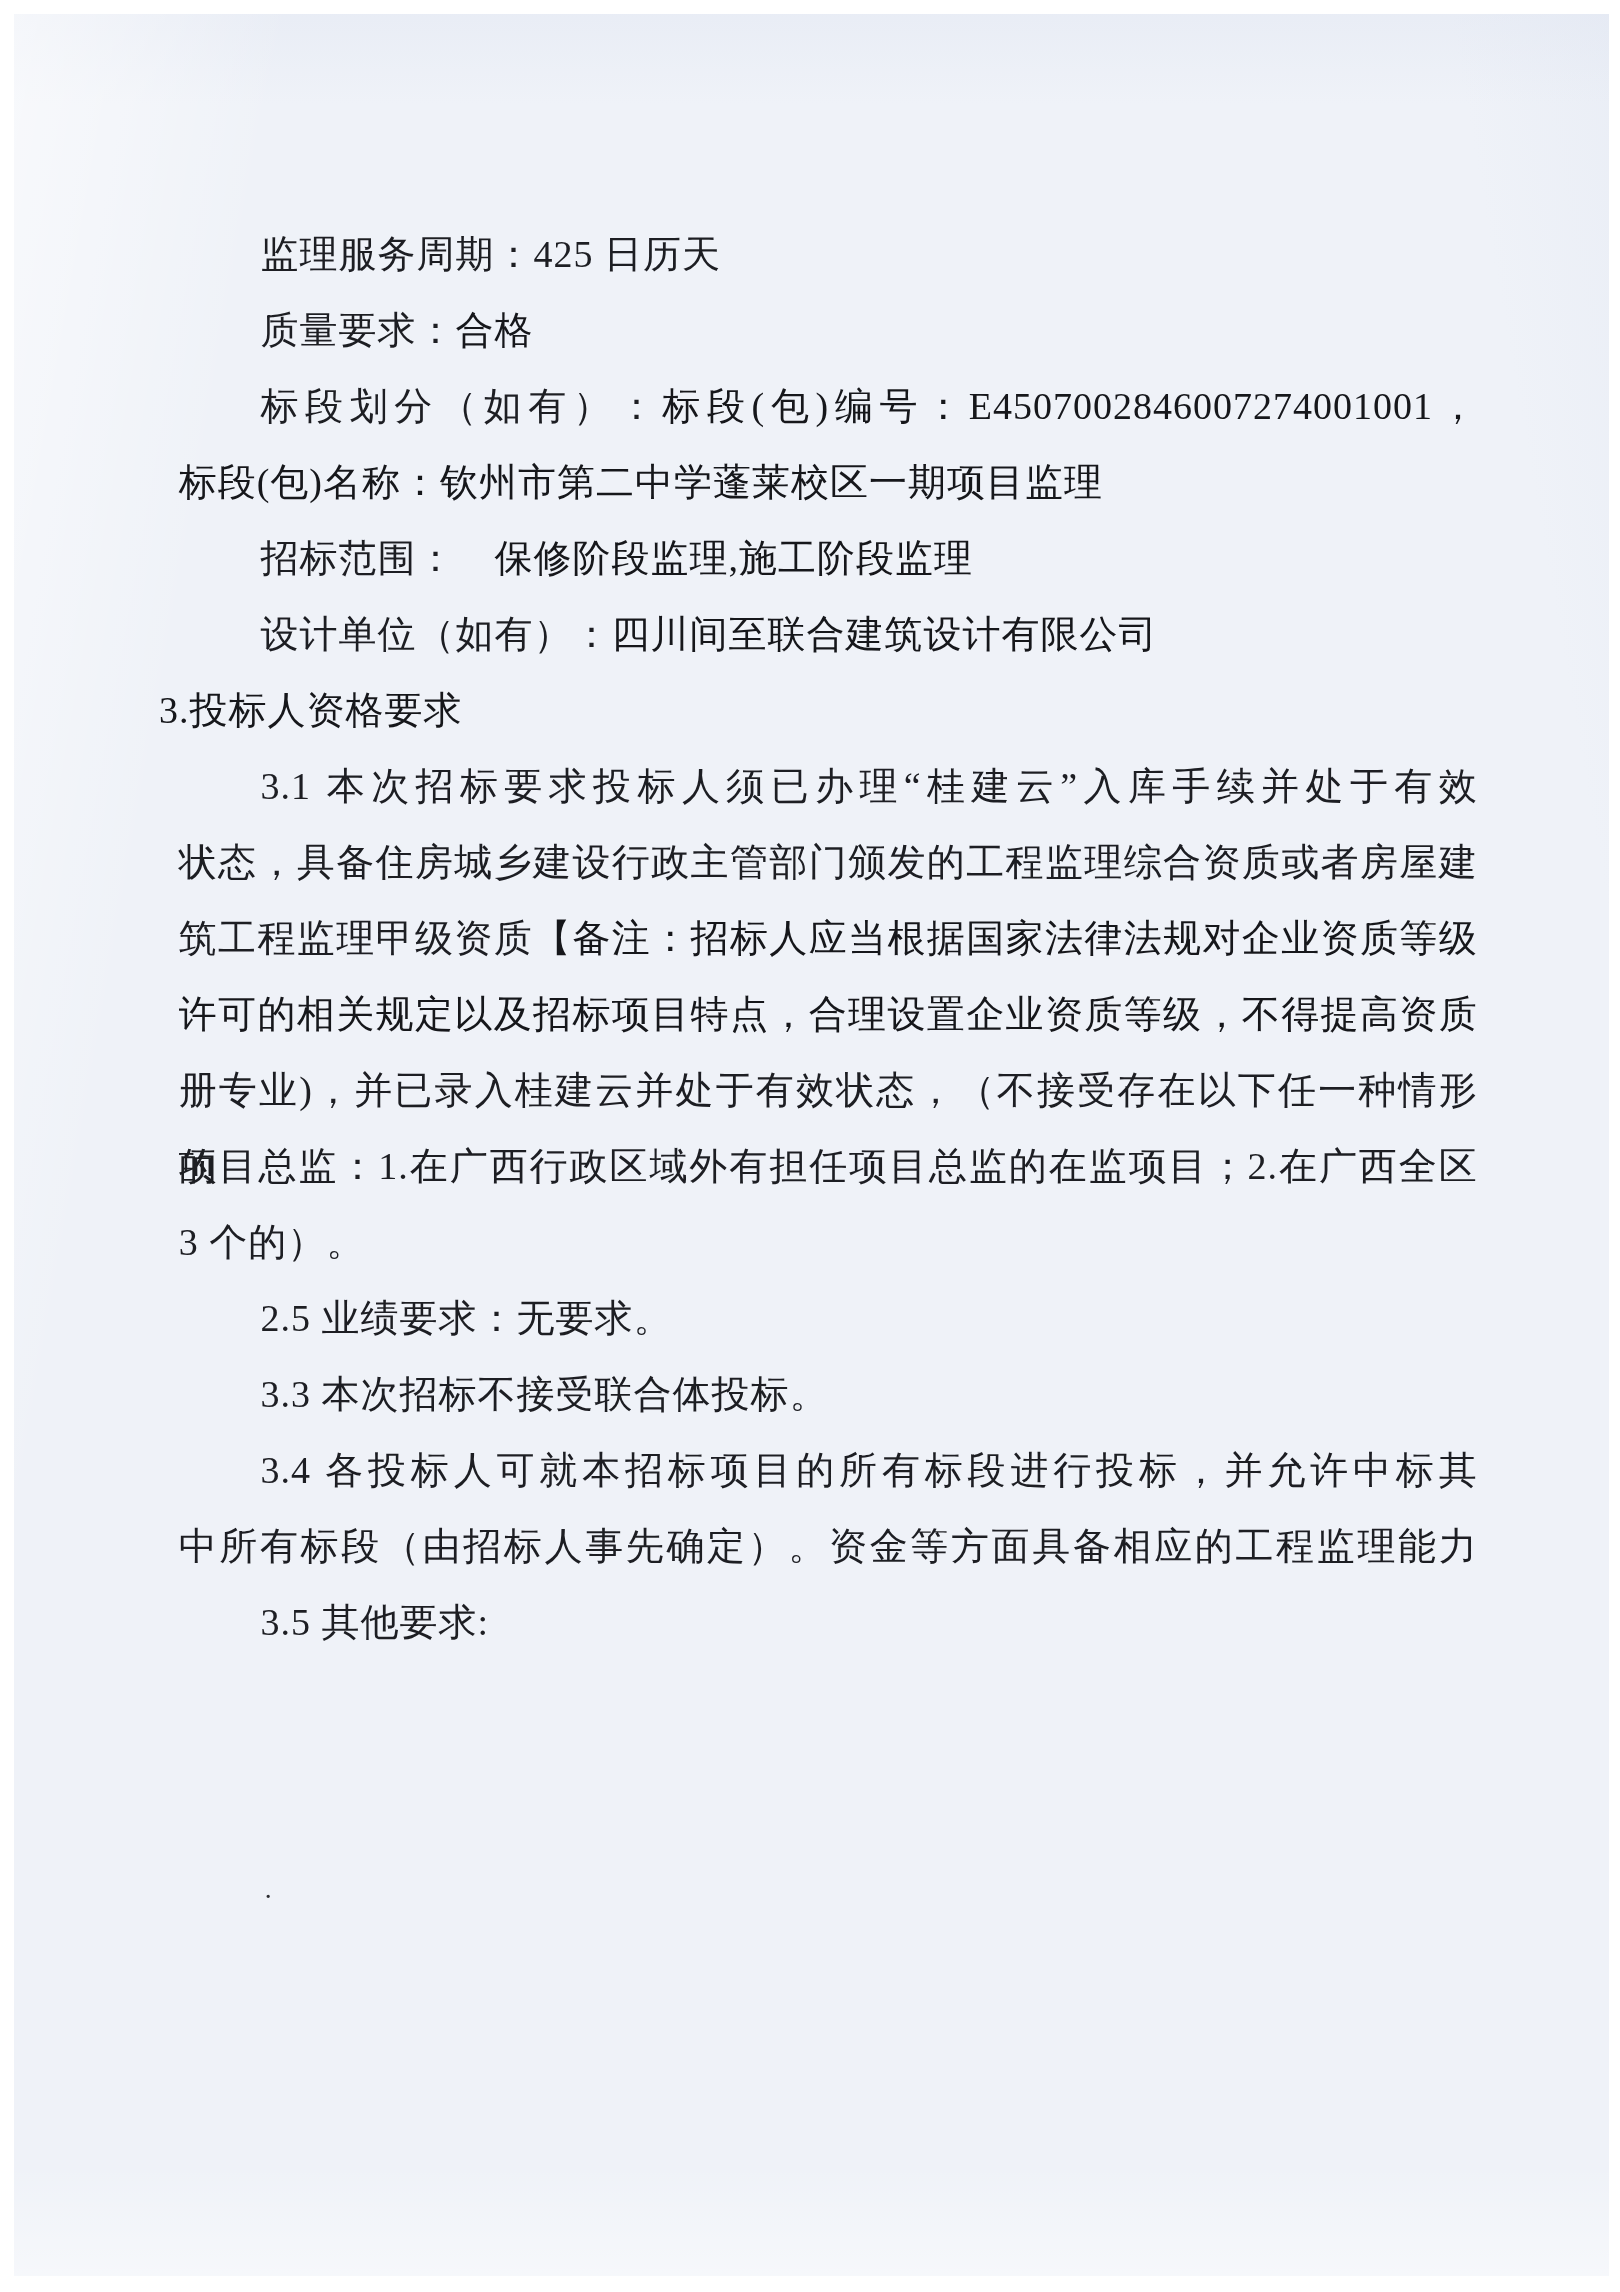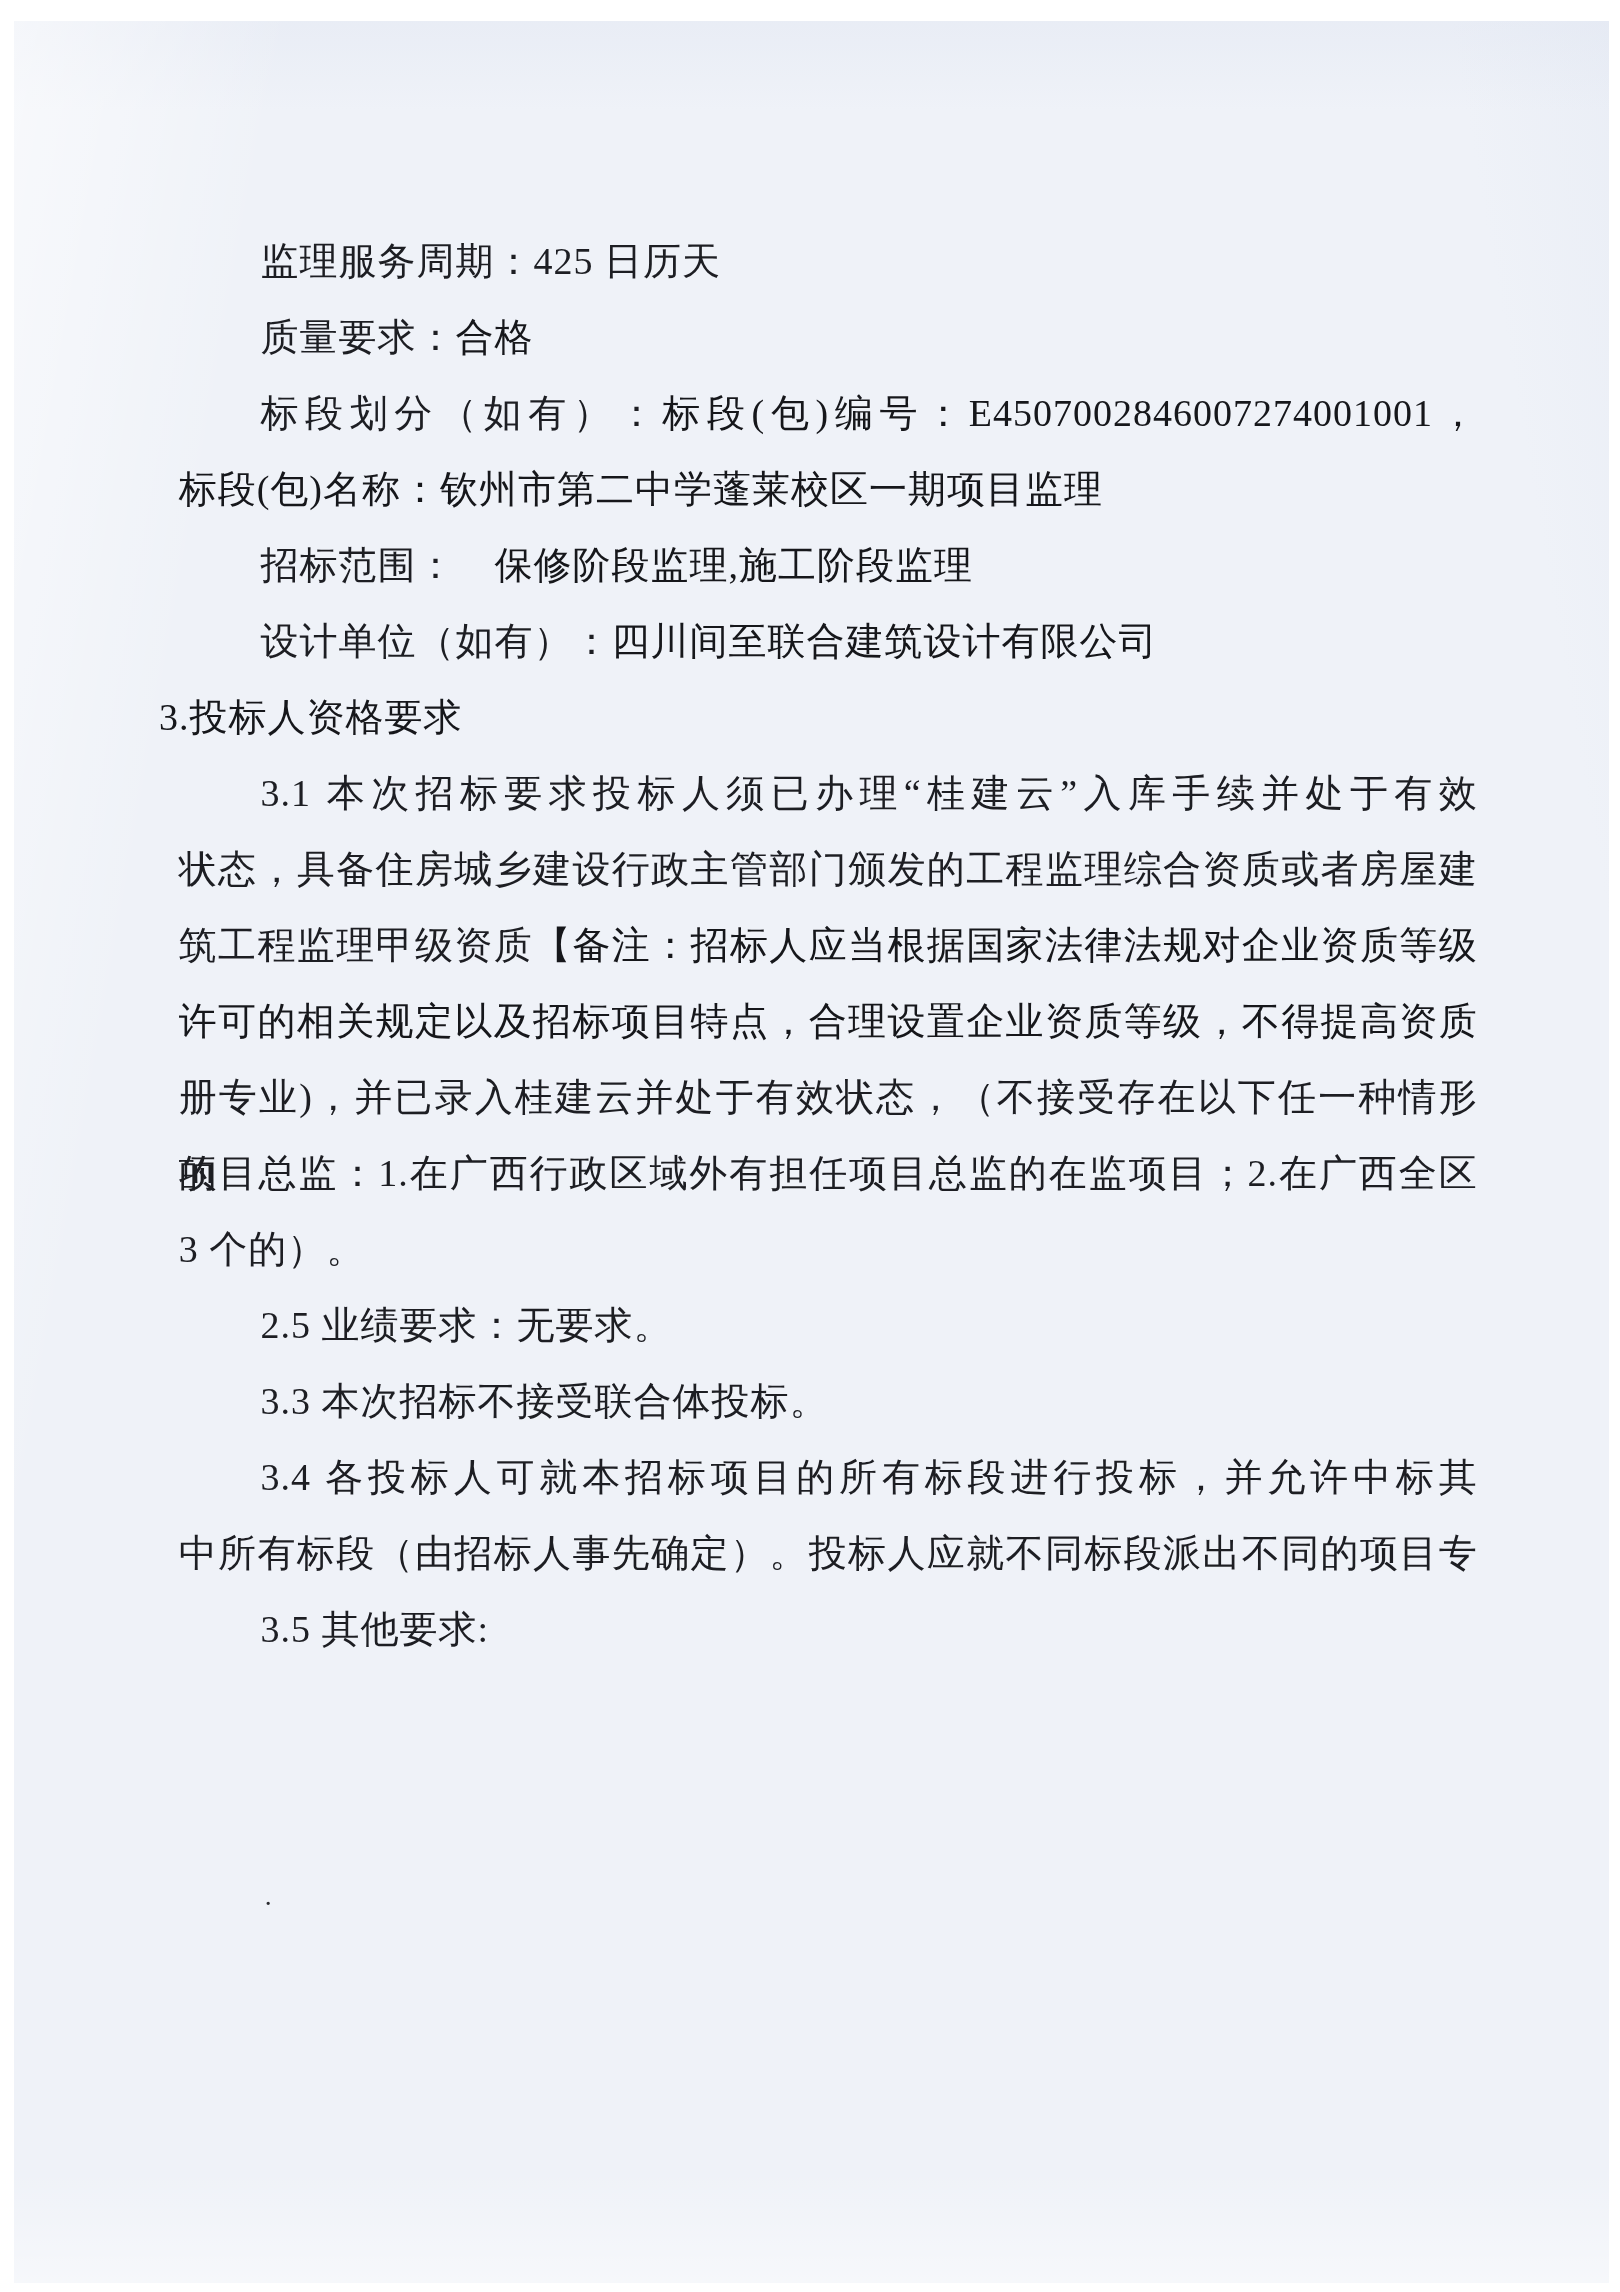--- a/index.html
+++ b/index.html
@@ -11,21 +11,21 @@
     height: 2293px;
     position: relative;
     overflow: hidden;
     background: #ffffff;
     font-family: "Liberation Serif", "DejaVu Serif", serif;
   }
   
   .paper {
     position: absolute;
     left: 13.7px;
-    top: 21px;
+    top: 14px;
     width: 1595px;
     height: 2262px;
     background-image:
       linear-gradient(100deg, rgba(255,255,255,.55) 0%, rgba(255,255,255,0) 14%),
       linear-gradient(0deg,   rgba(255,255,255,.45) 0%, rgba(255,255,255,0) 5%),
       linear-gradient(180deg, rgba(221,227,240,.35) 0%, rgba(221,227,240,0) 4%),
       linear-gradient(260deg, rgba(223,229,241,.30) 0%, rgba(223,229,241,0) 8%);
     background-color: #eff2f8;
   }
   .doc {
@@ -80,18 +80,18 @@
       <div class="line indent fill"><span class="run">3.1 本次招标要求投标人须已办理“桂建云”入库手续并处于有效</span></div>
       <div class="line fill"><span class="run">状态，具备住房城乡建设行政主管部门颁发的工程监理综合资质或者房屋建</span></div>
       <div class="line fill"><span class="run">筑工程监理甲级资质</span><span class="run bold">【备注：招标人应当根据国家法律法规对企业资质等级</span></div>
       <div class="line fill"><span class="run bold">许可的相关规定以及招标项目特点，合理设置企业资质等级，不得提高资质</span></div>
       <div class="line fill"><span class="run">册专业)，并已录入桂建云并处于有效状态，（不接受存在以下任一种情形的</span></div>
       <div class="line fill"><span class="run">项目总监：1.在广西行政区域外有担任项目总监的在监项目；2.在广西全区</span></div>
       <div class="line"><span class="run">3 个的）。</span></div>
       <div class="line indent"><span class="run">2.5 业绩要求：无要求。</span></div>
       <div class="line indent"><span class="run">3.3 本次招标不接受联合体投标。</span></div>
       <div class="line indent fill"><span class="run">3.4 各投标人可就本招标项目的所有标段进行投标，并允许中标其</span></div>
-      <div class="line fill"><span class="run">中所有标段（由招标人事先确定）。投标人应就不同标段派出不同的项目专</span></div>
+      <div class="line fill"><span class="run">中所有标段（由招标人事先确定）。资金等方面具备相应的工程监理能力</span></div>
       <div class="line indent"><span class="run">3.5 其他要求:</span></div>
     </div>
   <span class="stray">.</span>
 </main>
 
 
 </body></html>

